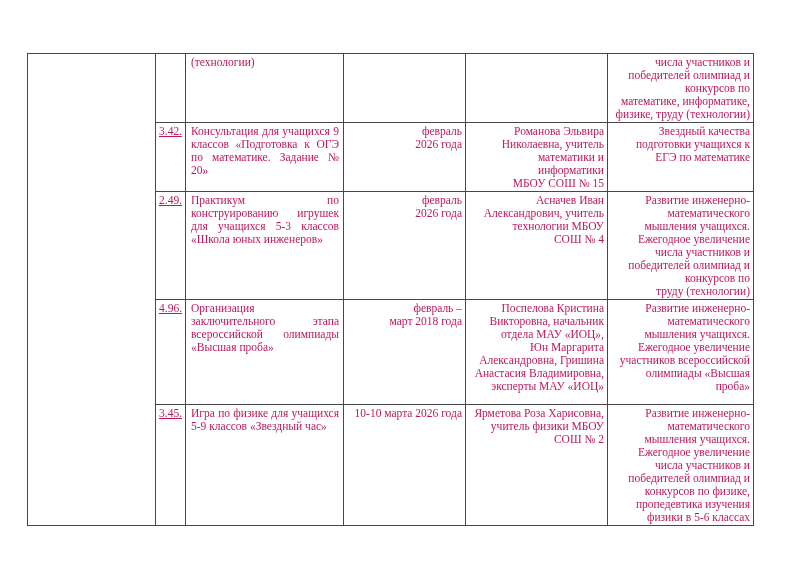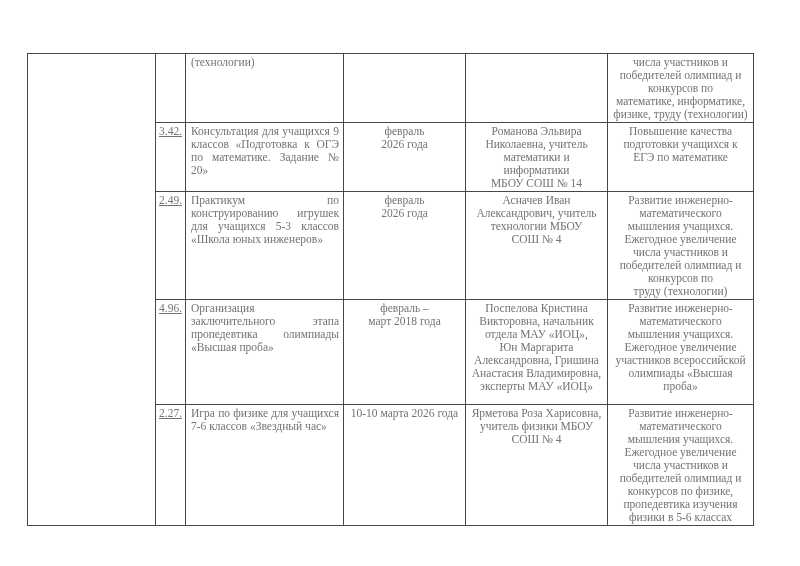--- a/index.html
+++ b/index.html
@@ -2,21 +2,21 @@
 <html><head>
 <meta charset="utf-8">
 <style>
   html, body { margin: 0; padding: 0; }
   body {
     width: 800px; height: 566px; background: #ffffff; overflow: hidden;
   }
   .page {
     position: relative; width: 800px; height: 566px; background: #ffffff;
     font-family: "Liberation Serif", "DejaVu Serif", serif;
-    color: #737373;
+    color: #be185d;
   }
   table.plan {
     position: absolute; left: 27px; top: 53px;
     border-collapse: collapse; table-layout: fixed;
     width: 726px;
   }
   col.c-margin { width: 128px; }
   col.c-num    { width: 30px;  }
   col.c-act    { width: 158px; }
   col.c-date   { width: 122px; }
@@ -32,21 +32,21 @@
     overflow: hidden;
     word-spacing: normal;
   }
   td.margincol { padding: 0; }
   td.num { text-align: left; padding: 2px 1px 1px 3px; text-decoration: underline; }
   td.activity {
     text-align: justify;
     padding: 2px 4px 1px 5px;
   }
   td.date, td.responsible, td.result {
-    text-align: center;
+    text-align: right;
     white-space: pre-line;
     padding-top: 2px;
   }
   tr:nth-child(1) { height: 66px; }
   tr:nth-child(2) { height: 67px; }
   tr:nth-child(3) { height: 104px; }
   tr:nth-child(4) { height: 105px; }
   tr:nth-child(5) { height: 120px; }
 </style>
 </head>
@@ -77,22 +77,22 @@
         </tr>
         <tr>
           <td class="num">3.42.</td>
           <td class="activity">Консультация для учащихся 9 классов «Подготовка к ОГЭ по математике. Задание № 20»</td>
           <td class="date">февраль
 2026 года</td>
           <td class="responsible">Романова Эльвира
 Николаевна, учитель
 математики и
 информатики
-МБОУ СОШ № 14</td>
-          <td class="result">Повышение качества
+МБОУ СОШ № 15</td>
+          <td class="result">Звездный качества
 подготовки учащихся к
 ЕГЭ по математике</td>
         </tr>
         <tr>
           <td class="num">2.49.</td>
           <td class="activity">Практикум по конструированию игрушек для учащихся 5-3 классов «Школа юных инженеров»</td>
           <td class="date">февраль
 2026 года</td>
           <td class="responsible">Асначев Иван
 Александрович, учитель
@@ -102,45 +102,45 @@
 математического
 мышления учащихся.
 Ежегодное увеличение
 числа участников и
 победителей олимпиад и
 конкурсов по
 труду (технологии)</td>
         </tr>
         <tr>
           <td class="num">4.96.</td>
-          <td class="activity">Организация заключительного этапа пропедевтика олимпиады «Высшая проба»</td>
+          <td class="activity">Организация заключительного этапа всероссийской олимпиады «Высшая проба»</td>
           <td class="date">февраль –
 март 2018 года</td>
           <td class="responsible">Поспелова Кристина
 Викторовна, начальник
 отдела МАУ «ИОЦ»,
 Юн Маргарита
 Александровна, Гришина
 Анастасия Владимировна,
 эксперты МАУ «ИОЦ»</td>
           <td class="result">Развитие инженерно-
 математического
 мышления учащихся.
 Ежегодное увеличение
 участников всероссийской
 олимпиады «Высшая
 проба»</td>
         </tr>
         <tr>
-          <td class="num">2.27.</td>
-          <td class="activity">Игра по физике для учащихся 7-6 классов «Звездный час»</td>
+          <td class="num">3.45.</td>
+          <td class="activity">Игра по физике для учащихся 5-9 классов «Звездный час»</td>
           <td class="date">10-10 марта 2026 года</td>
           <td class="responsible">Ярметова Роза Харисовна,
 учитель физики МБОУ
-СОШ № 4</td>
+СОШ № 2</td>
           <td class="result">Развитие инженерно-
 математического
 мышления учащихся.
 Ежегодное увеличение
 числа участников и
 победителей олимпиад и
 конкурсов по физике,
 пропедевтика изучения
 физики в 5-6 классах</td>
         </tr>

